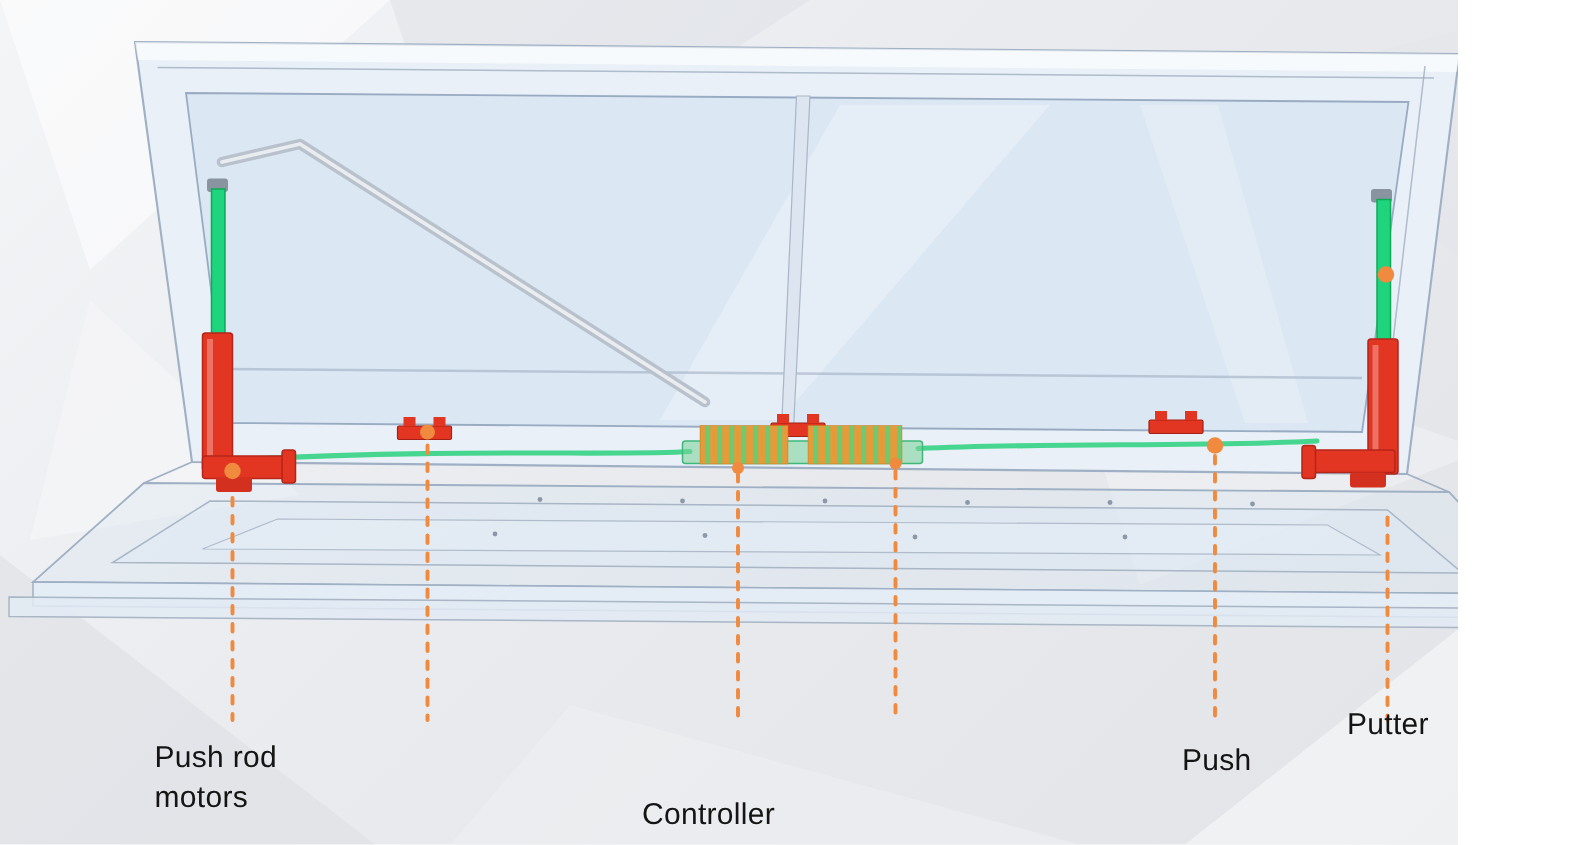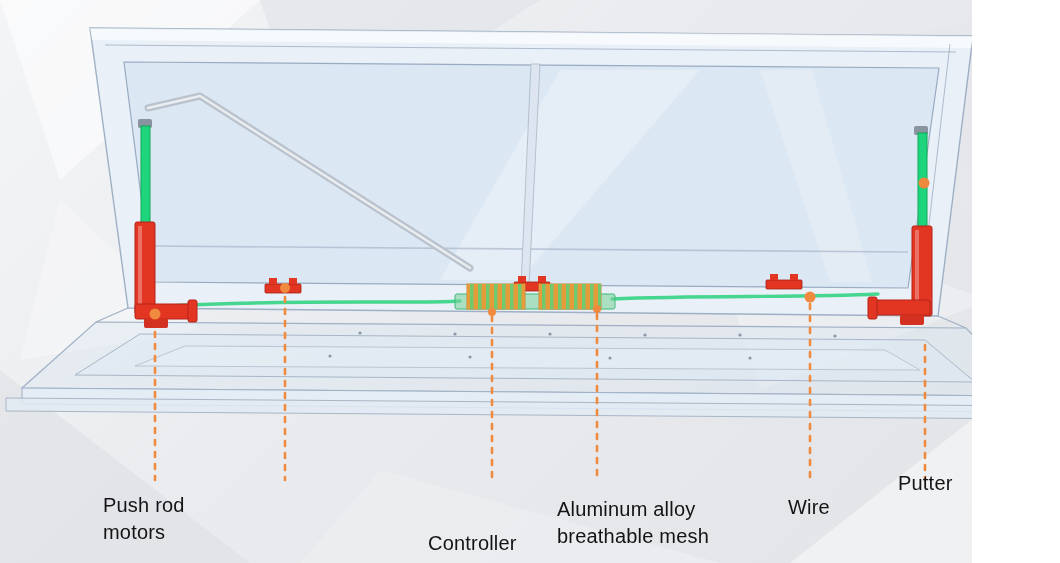--- a/index.html
+++ b/index.html
@@ -161,17 +161,16 @@
       <circle cx="285" cy="288" r="5"></circle>
       <circle cx="492" cy="312" r="4"></circle>
       <circle cx="597" cy="309" r="4"></circle>
       <circle cx="810" cy="297" r="5.5"></circle>
       <circle cx="924" cy="183" r="5.5"></circle>
     </g>
   </svg>
 
   <div id="lbl-motors" class="callout-label">Push rod motors</div>
   <div id="lbl-controller" class="callout-label">Controller</div>
-  <div id="lbl-mesh" class="callout-label">Aluminum alloy breathable mesh</div>
-  <div id="lbl-wire" class="callout-label">Wire</div>
+  <div id="lbl-wire" class="callout-label">Push</div>
   <div id="lbl-putter" class="callout-label">Putter</div>
 
 </div>
 
 </body></html>

